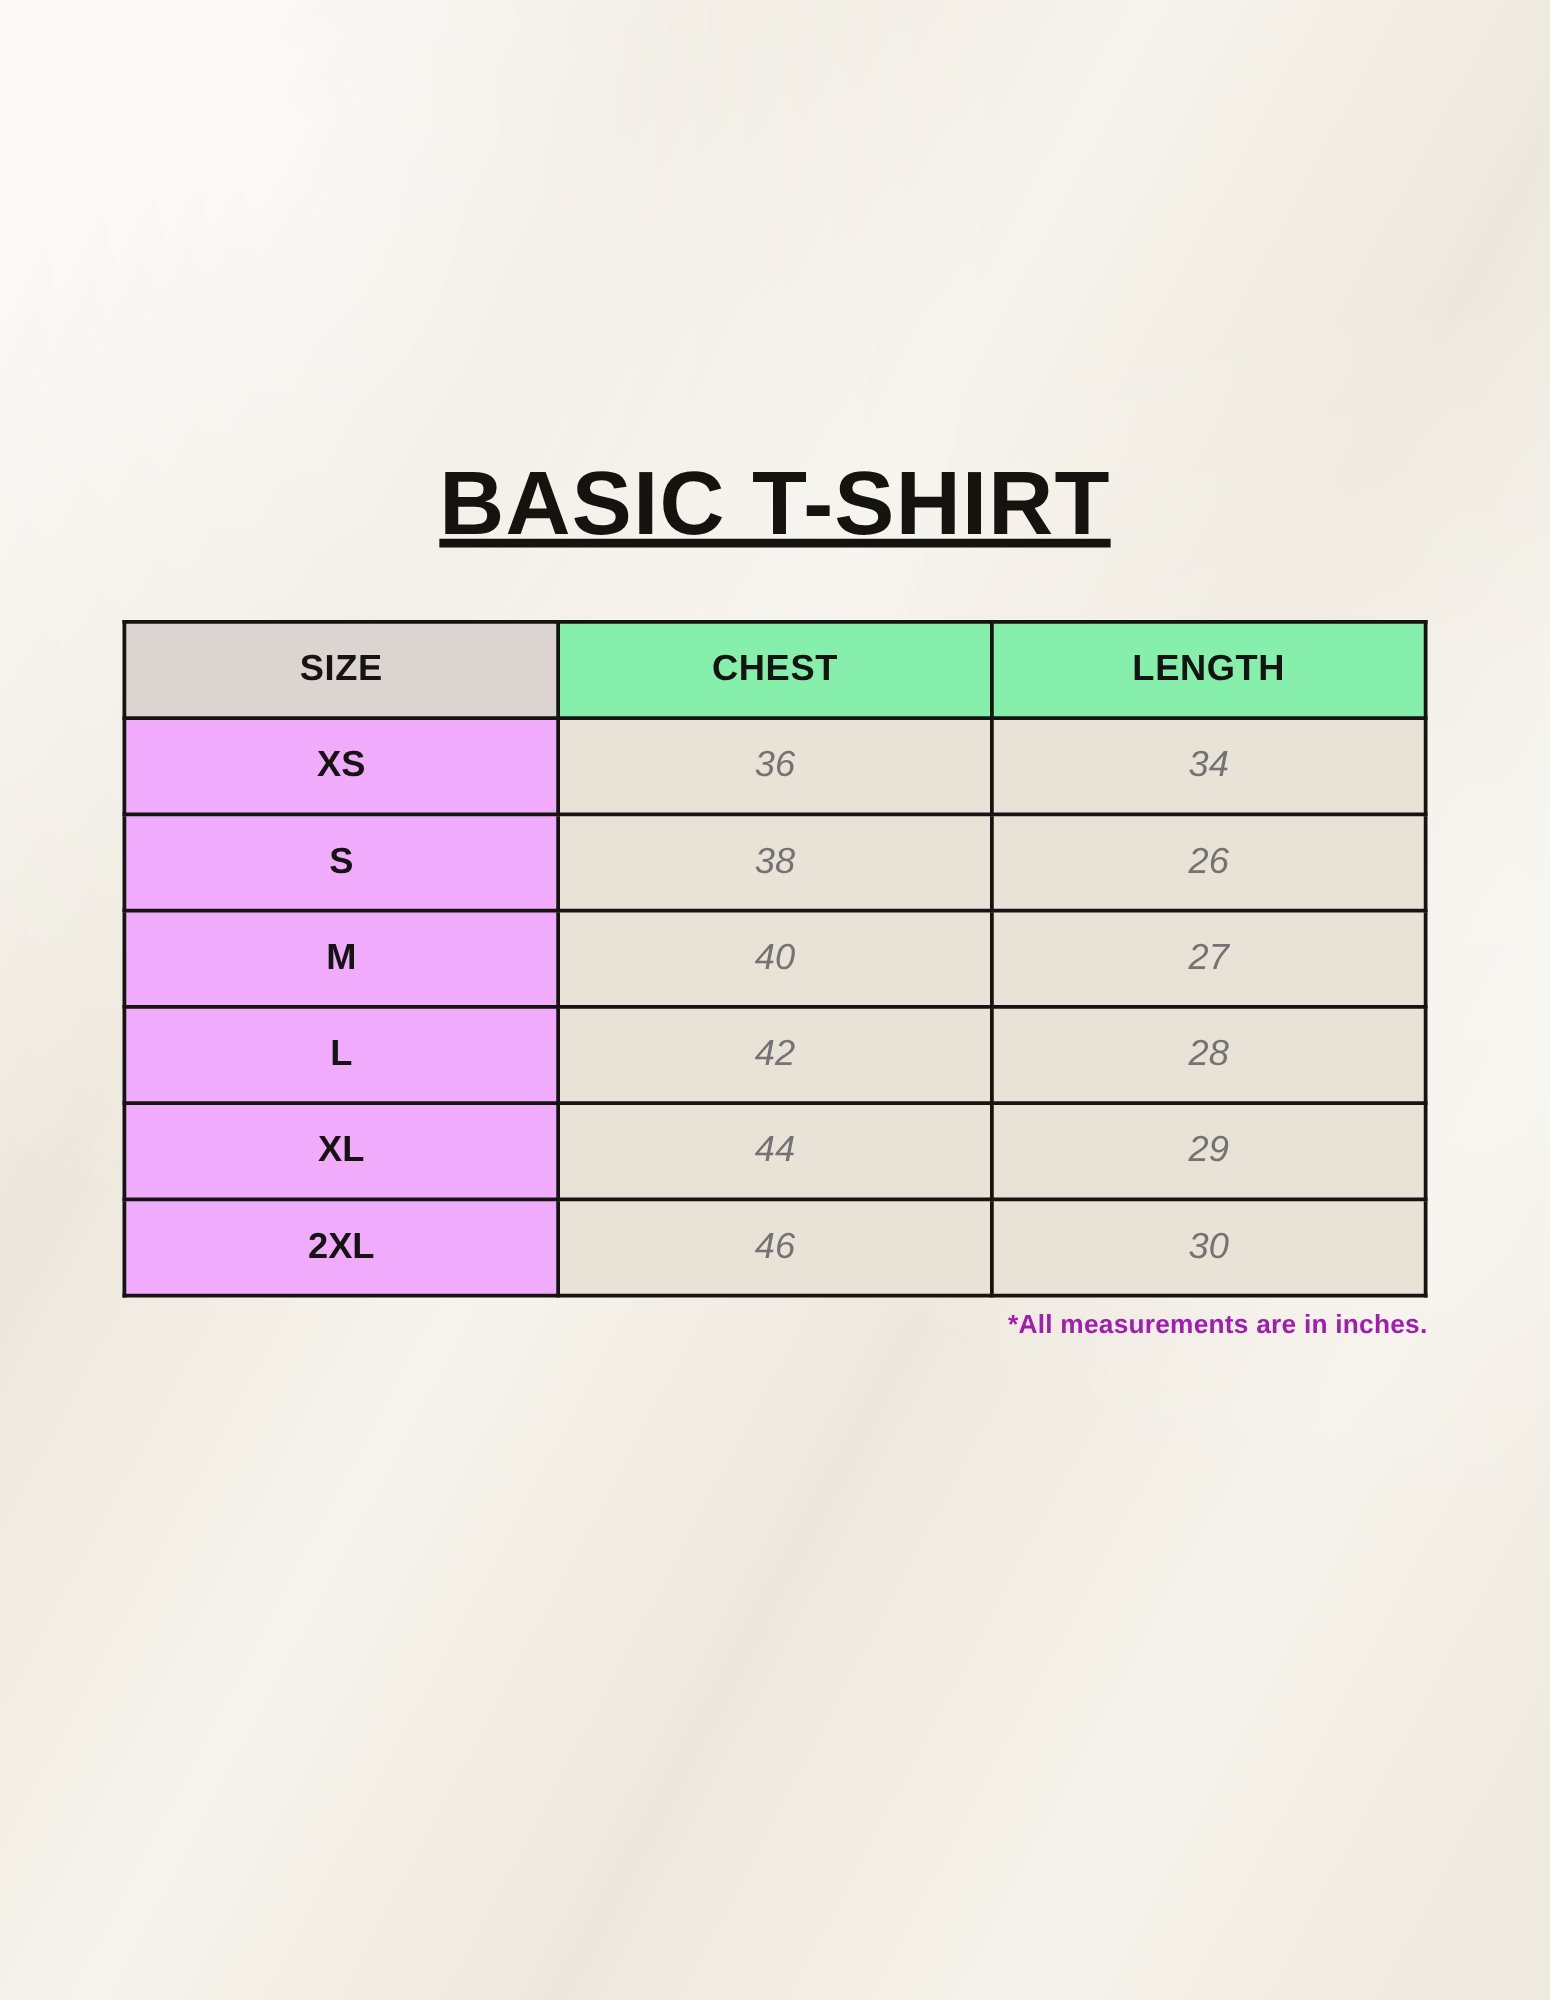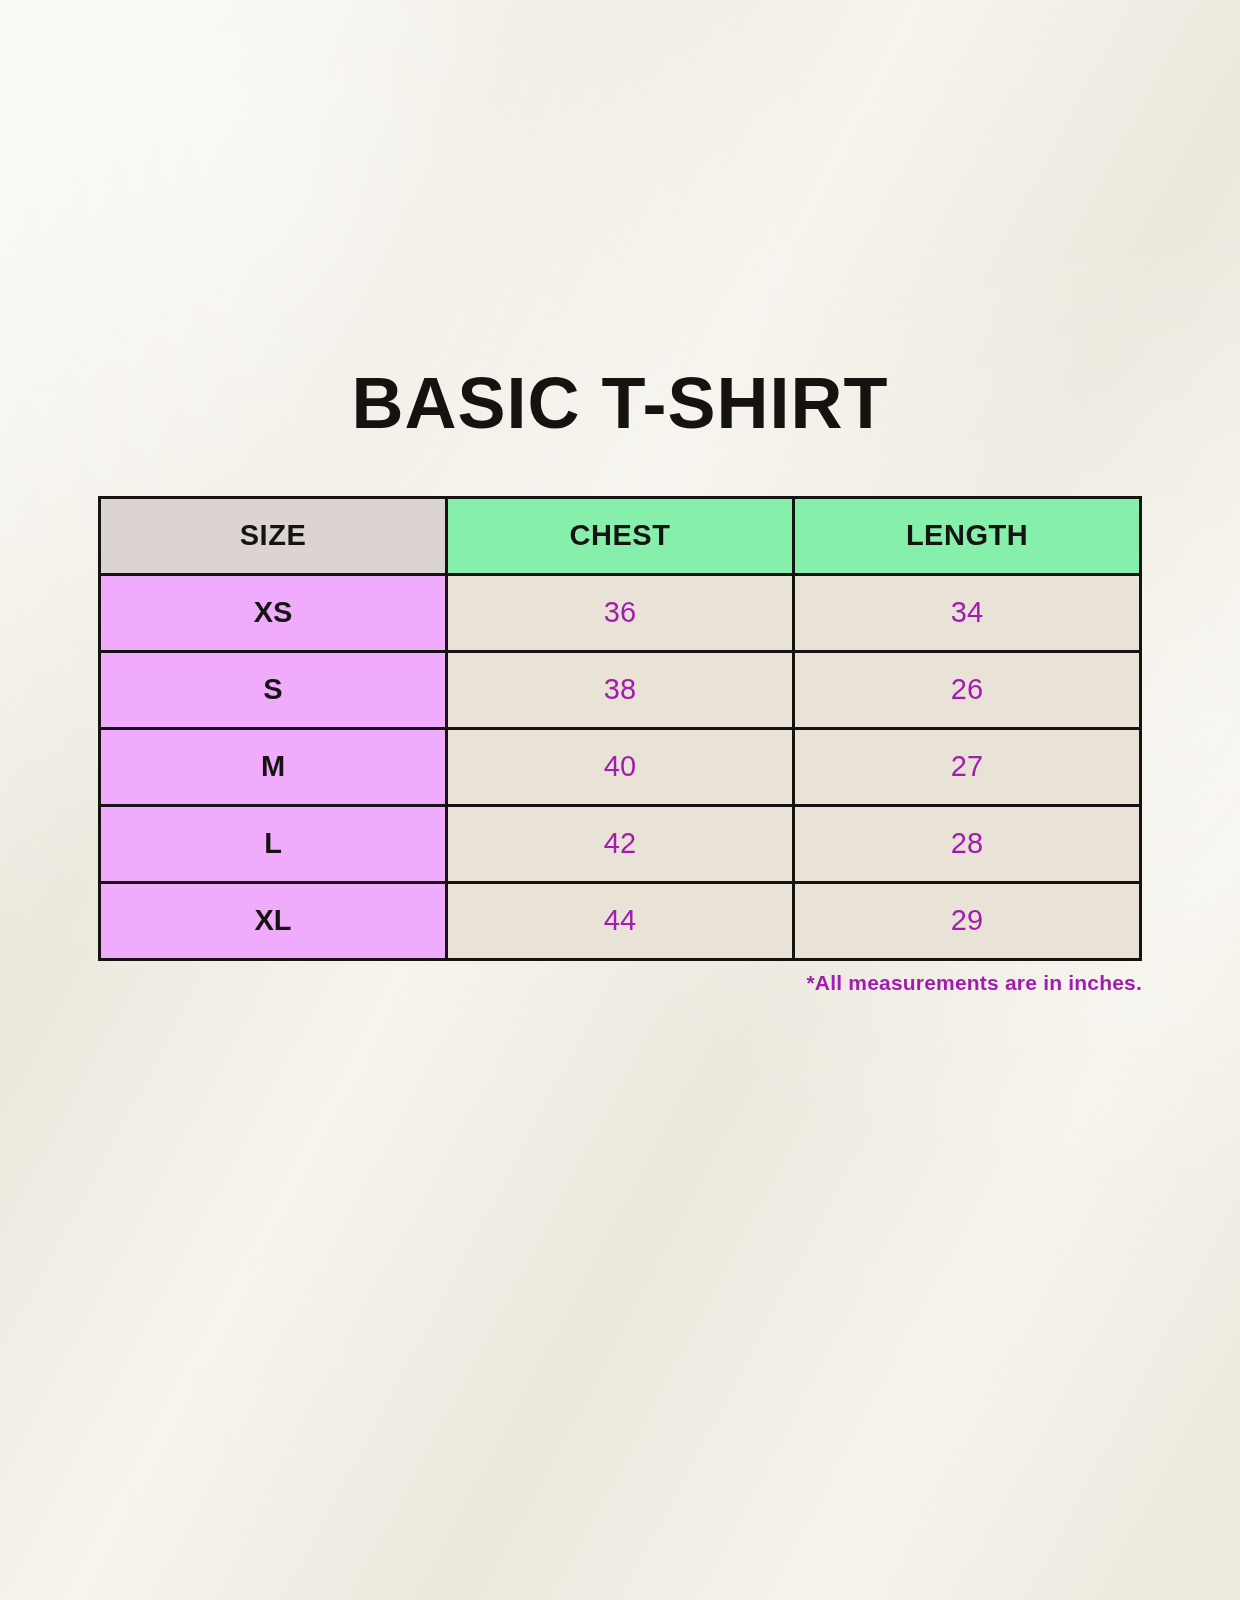--- a/index.html
+++ b/index.html
@@ -33,20 +33,21 @@
   }
 
   .title {
     margin-top: 366px;
     text-align: center;
     font-size: 72px;
     line-height: 1.05;
     font-weight: 700;
     letter-spacing: 1px;
     color: #15130f;
+    text-decoration: underline;
   }
 
   .badge-wrap {
     margin-top: 42px;
     display: flex;
     justify-content: center;
   }
 
   .badge {
     display: flex;
@@ -80,21 +81,21 @@
     height: 77px;
     text-align: center;
     vertical-align: middle;
     font-size: 29px;
   }
 
   th.col-size    { background: #dbd4d0; font-weight: 700; letter-spacing: 0.5px; margin-top: 44px; }
   th.col-measure { background: #86efac; font-weight: 700; letter-spacing: 0.5px; }
 
   td.size-cell { background: #f0abfc; font-weight: 700; }
-  td.val-cell  { background: #e9e2d6; font-weight: 400; color: #a21caf; }
+  td.val-cell  { background: #e9e2d6; font-weight: 400; color: #737373; font-style: italic; }
 
   .footnote {
     margin-top: 10px;
     text-align: right;
     font-size: 21px;
     font-weight: 700;
     letter-spacing: 0.2px;
     color: #a21caf;
   }
 </style>
@@ -134,19 +135,24 @@
         <tr>
           <td class="size-cell">L</td>
           <td class="val-cell">42</td>
           <td class="val-cell">28</td>
         </tr>
         <tr>
           <td class="size-cell">XL</td>
           <td class="val-cell">44</td>
           <td class="val-cell">29</td>
         </tr>
+        <tr>
+          <td class="size-cell">2XL</td>
+          <td class="val-cell">46</td>
+          <td class="val-cell">30</td>
+        </tr>
       </tbody>
     </table>
 
     <div class="footnote">*All measurements are in inches.</div>
   </div>
 
 </div>
 
 </body></html>

